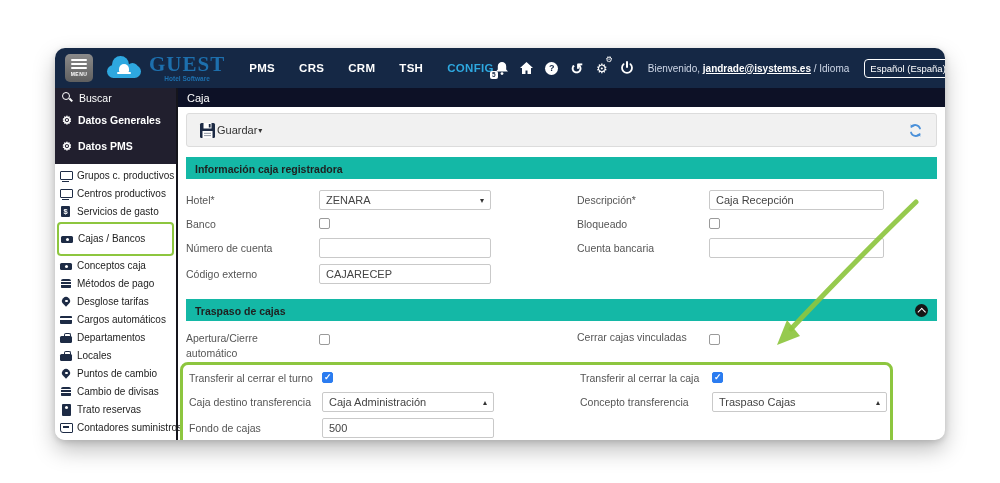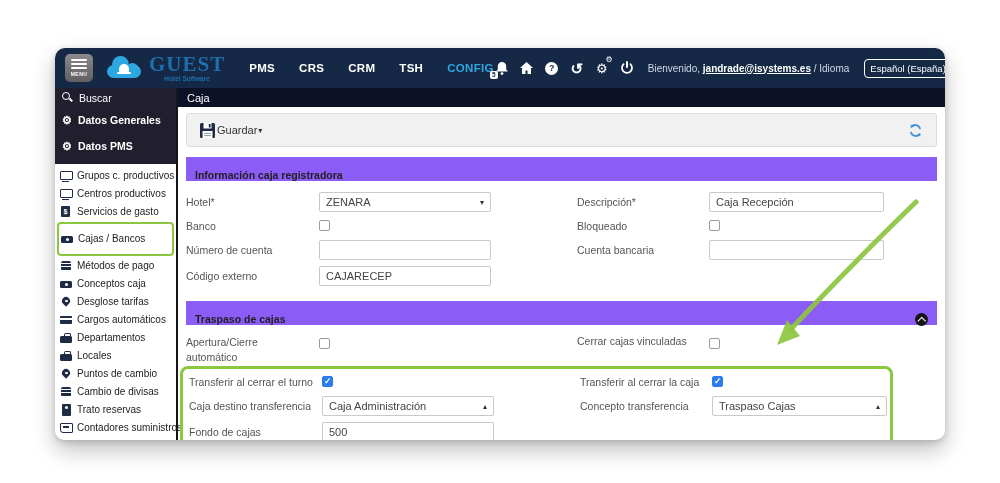--- a/index.html
+++ b/index.html
@@ -81,21 +81,21 @@
   .content { flex:1; display:flex; flex-direction:column; min-width:0; }
   .titlebar { height:19px; background:#0d1126; color:#fff; font-size:11px; font-weight:normal; display:flex; align-items:center; padding:0 9px; }
   .content-inner { padding:6px 8px 0; }
   .toolbar { background:#f1f1f1; border:1px solid #dcdcdc; border-radius:3px; height:34px;
              display:flex; align-items:center; padding:0 12px; gap:7px; margin-bottom:10px; }
   .save-btn { display:flex; align-items:center; gap:1px; cursor:pointer; }
   .save-btn .lbl { font-size:11px; color:#333; }
   .save-btn .caret { font-size:8px; color:#333; }
   .refresh { margin-left:auto; cursor:pointer; display:flex; }
 
-  .section-header { background:#8b5cf6; height:22px; display:flex; align-items:flex-start; padding:12px 9px;
+  .section-header { background:#14b8a6; height:22px; display:flex; align-items:flex-end; padding:4px 9px;
                     font-size:10.5px; font-weight:bold; color:#1f1f1f; }
   .collapse-circ { margin-left:auto; width:13px; height:13px; border-radius:50%; background:#161616; position:relative; cursor:pointer; }
   .collapse-circ::after { content:""; position:absolute; left:3.5px; top:5px; width:4.5px; height:4.5px;
                           border-left:1.5px solid #fff; border-top:1.5px solid #fff; transform:rotate(45deg); }
 
   .form { padding:8px 0 6px; }
   .frow { display:grid; grid-template-columns:133px 172px 86px 132px 175px; align-items:center; padding:3px 0; }
   .frow.top { align-items:start; }
   .flabel { font-size:10.5px; color:#555; padding-right:6px; }
   .flabel.narrow { max-width:86px; line-height:1.4; display:block; }
@@ -205,26 +205,26 @@
           </div>
         <div class="sb-item">
             <span class="ic i-doc"></span>
             <span>Servicios de gasto</span>
           </div>
         <div class="sb-item hl">
             <span class="ic i-note"></span>
             <span>Cajas / Bancos</span>
           </div>
         <div class="sb-item">
+            <span class="ic i-note"></span>
+            <span>Conceptos caja</span>
+          </div>
+        <div class="sb-item">
             <span class="ic i-coins"></span>
             <span>Métodos de pago</span>
-          </div>
-        <div class="sb-item">
-            <span class="ic i-note"></span>
-            <span>Conceptos caja</span>
           </div>
         <div class="sb-item">
             <span class="ic i-pin"></span>
             <span>Desglose tarifas</span>
           </div>
         <div class="sb-item">
             <span class="ic i-card"></span>
             <span>Cargos automáticos</span>
           </div>
         <div class="sb-item">

